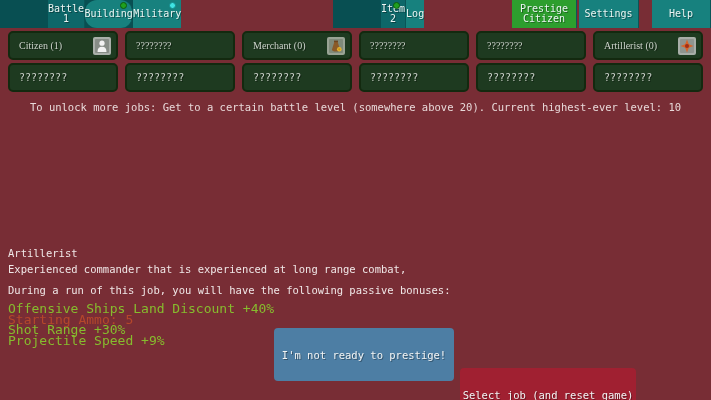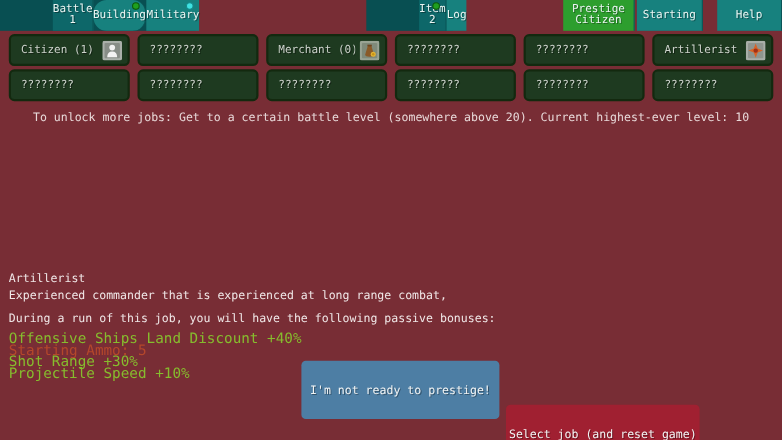--- a/index.html
+++ b/index.html
@@ -15,21 +15,21 @@
          border-right:1px solid #0a5557; text-shadow:1px 1px 0 rgba(0,0,0,.35); }
   .tab.dark { background:#0d6769; }
   .tab.green { background:#2d9e2e; }
   .dot { position:absolute; top:2px; right:5px; width:7px; height:7px; border-radius:50%; }
   .dot.green { background:#1fa01f; border:1px solid #0c5c0c; }
   .dot.cyan  { background:#3fe2e2; border:1px solid #148a8a; }
   .tab-solo { position:absolute; top:0; height:28px; }
 
   
   .jobrow { position:absolute; left:0; right:0; display:flex; gap:7px; padding:0 8px; }
-  .jobrow.r1 { top:31px; }
+  .jobrow.r1 { top:31px;font-family:Liberation Serif, serif; }
   .jobrow.r2 { top:63px; }
   .jobbtn { flex:1 1 0; height:29px; background:#1e3a20; border:2px solid #13290f;
             border-radius:5px; display:flex; align-items:center; gap:4px;
             padding:0 5px 0 9px; color:#ccd2cb; font-size:10px; white-space:nowrap;
             overflow:hidden; cursor:pointer; text-shadow:1px 1px 0 rgba(0,0,0,.4); }
   .jobbtn .lbl { flex:1 1 auto; overflow:hidden; }
   .jobicon { flex:0 0 auto; width:18px; height:18px; display:block; }
 
   
   .unlock-note { position:absolute; top:101px; left:0; right:0; text-align:center;
@@ -76,21 +76,21 @@
     <div class="tab" style="width:38px; border-right:none;">
       <span>Log</span>
     </div>
   </div>
 
   <div class="tab green tab-solo" style="left:512px; width:65px;">
     <span>Prestige
 Citizen</span>
   </div>
   <div class="tab tab-solo" style="left:579px; width:60px;">
-    <span>Starting</span>
+    <span>Settings</span>
   </div>
   <div class="tab tab-solo" style="left:652px; width:59px;">
     <span>Help</span>
   </div>
 
   <div class="jobrow r1">
     <div class="jobbtn">
       <span class="lbl">Citizen (1)</span>
       <svg class="jobicon" viewBox="0 0 18 18">
         <rect x="0" y="0" width="18" height="18" rx="2" fill="#aab0aa"></rect>
@@ -154,20 +154,20 @@
   <div class="unlock-note">To unlock more jobs: Get to a certain battle level (somewhere above 20). Current highest-ever level: 10</div>
 
   <div class="detail">
     <div class="job-name">Artillerist</div>
     <div class="job-desc">Experienced commander that is experienced at long range combat,</div>
     <div class="bonus-intro">During a run of this job, you will have the following passive bonuses:</div>
     <div>
       <div class="bonus-line" style="color: rgb(134, 188, 46);">Offensive Ships Land Discount +40%</div>
       <div class="bonus-line" style="color: rgb(181, 71, 43);">Starting Ammo: 5</div>
       <div class="bonus-line" style="color: rgb(134, 188, 46);">Shot Range +30%</div>
-      <div class="bonus-line" style="color: rgb(134, 188, 46);">Projectile Speed +10%</div>
+      <div class="bonus-line" style="color: rgb(134, 188, 46);">Projectile Speed +9%</div>
     </div>
   </div>
 
   <button class="actbtn btn-cancel">I'm not ready to prestige!</button>
   <button class="actbtn btn-confirm">Select job (and reset game)</button>
 
 </div>
 
 </body></html>

